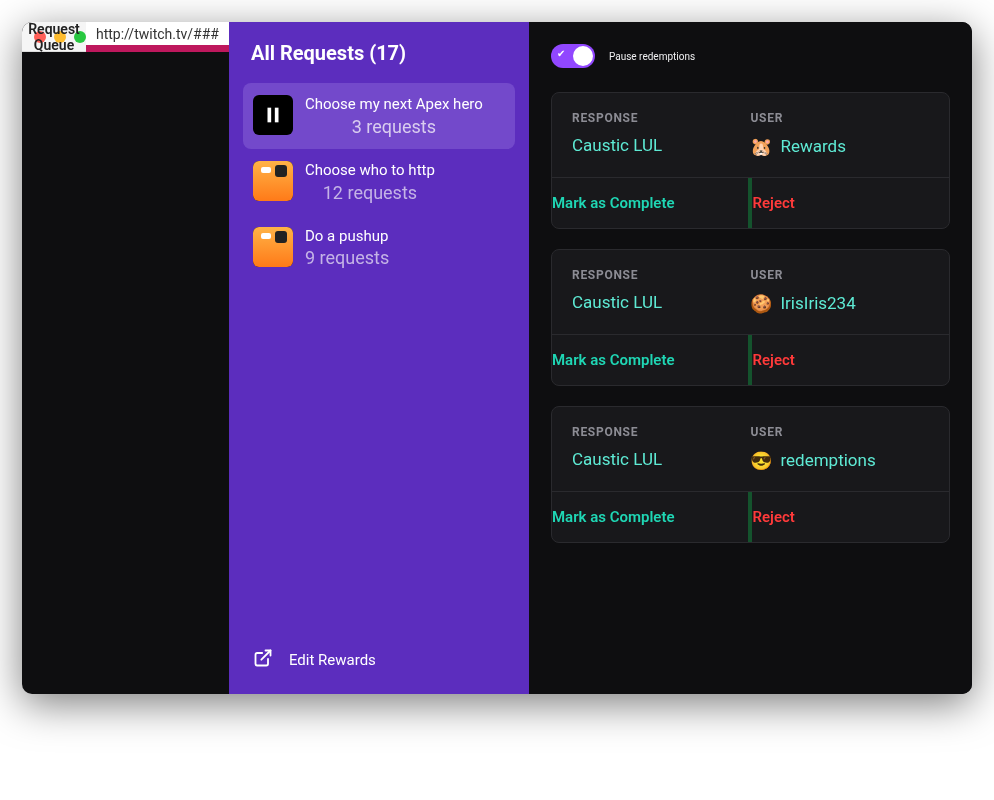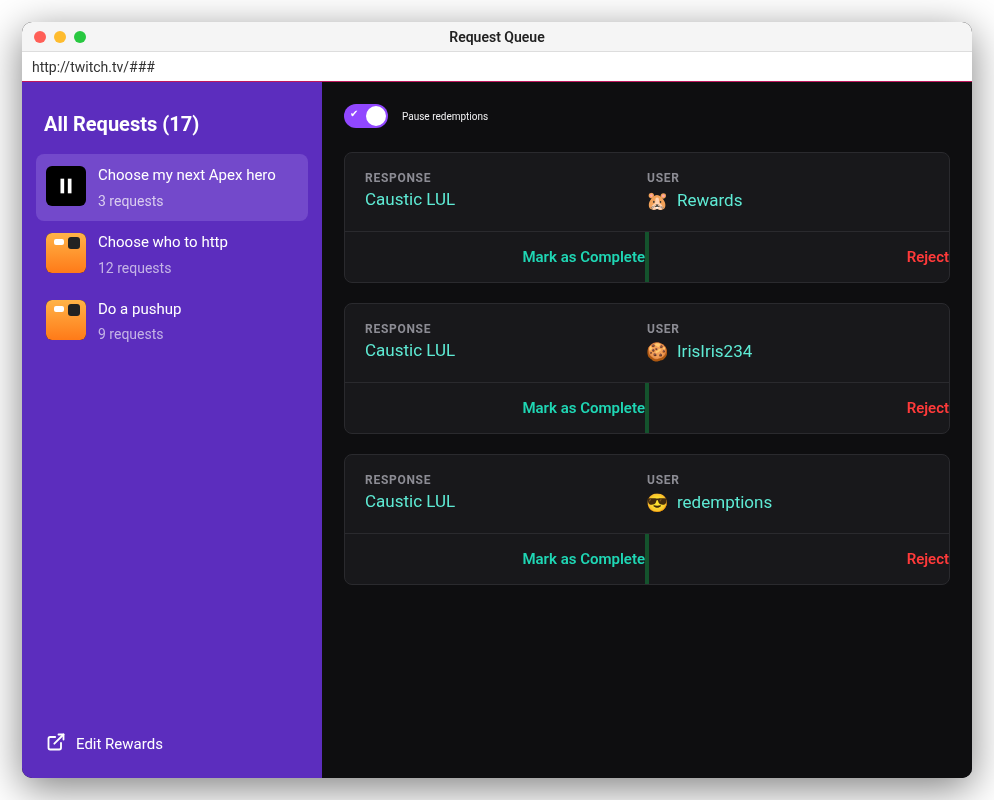--- a/index.html
+++ b/index.html
@@ -7,27 +7,27 @@
     width: 994px;
     height: 800px;
     font-family: -apple-system, BlinkMacSystemFont, "Segoe UI", Roboto, Helvetica, Arial, sans-serif;
     background: #fff;
   }
   .window {
     position: absolute;
     top: 22px;
     left: 22px;
     width: 950px;
-    height: 756px;
+    height: 672px;
     border-radius: 10px;
     box-shadow: 0 10px 40px rgba(0,0,0,0.5);
     overflow: hidden;
     background: #0e0e10;
     display: flex;
-    flex-direction: column;
+    flex-direction: row;
   }
   .titlebar {
     height: 30px;
     background: #f5f5f5;
     display: flex;
     align-items: center;
     position: relative;
     border-bottom: 1px solid #ddd;
   }
   .traffic {
@@ -46,38 +46,38 @@
     left: 0; right: 0;
     text-align: center;
     font-size: 14px;
     font-weight: 600;
     color: #222;
     pointer-events: none;
   }
   .urlbar {
     height: 30px;
     background: #fff;
-    border-bottom: 1px solid #be185d;
+    border-bottom: 7px solid #be185d;
     display: flex;
     align-items: center;
     padding: 0 10px;
     font-size: 14px;
     color: #333;
   }
   .content {
     flex: 1;
     display: flex;
     min-height: 0;
   }
   .sidebar {
     width: 300px;
     background: #5c2dbe;
     display: flex;
     flex-direction: column;
-    padding: 24px 14px 14px 14px;
+    padding: 13px 14px 14px 14px;
   }
   .sidebar-title {
     color: white;
     font-size: 20px;
     font-weight: 700;
     padding: 6px 8px 18px 8px;
   }
   .reward-item {
     display: flex;
     align-items: flex-start;
@@ -96,37 +96,38 @@
     flex-shrink: 0;
     display: flex;
     align-items: center;
     justify-content: center;
     position: relative;
   }
   .reward-icon svg { width: 22px; height: 22px; }
   .reward-text {
     display: flex;
     flex-direction: column;
-    gap: 8px;
+    gap: 2px;
   }
   .reward-label {
     color: #fff;
     font-size: 15px;
     line-height: 1.25;
   }
   .reward-count {
     color: #c4b3e6;
-    font-size: 14px;
+    font-size: 18px;
+    text-align: center;
   }
   .reward-item.active .reward-count { color: #d9cdef; }
   .sidebar-spacer { flex: 1; }
   .edit-rewards {
     display: flex;
     align-items: center;
-    gap: 10px;
+    gap: 16px;
     color: #fff;
     font-size: 15px;
     padding: 8px 10px;
     cursor: pointer;
   }
   .edit-rewards svg { width: 20px; height: 20px; }
 
   .main {
     flex: 1;
     background: #0e0e10;
@@ -172,21 +173,21 @@
     overflow: hidden;
   }
   .card-top {
     display: flex;
     padding: 18px 20px 20px 20px;
   }
   .col {
     flex: 1;
     display: flex;
     flex-direction: column;
-    gap: 4px;
+    gap: 10px;
   }
   .col-label {
     color: #8c8c94;
     font-size: 12px;
     font-weight: 700;
     letter-spacing: 0.06em;
   }
   .col-body {
     color: #5eead4;
     font-size: 17px;
@@ -201,21 +202,21 @@
     display: flex;
     align-items: center;
     justify-content: center;
   }
   .card-actions {
     display: flex;
     border-top: 1px solid #2a2a2e;
   }
   .action {
     flex: 1;
-    text-align: right;
+    text-align: left;
     padding: 16px 0;
     font-size: 15px;
     font-weight: 600;
     cursor: pointer;
   }
   .action + .action { border-left: 4px solid #14532d; }
   .action.complete { color: #1fd6b4; }
   .action.reject { color: #ff3a3a; }
 
   

